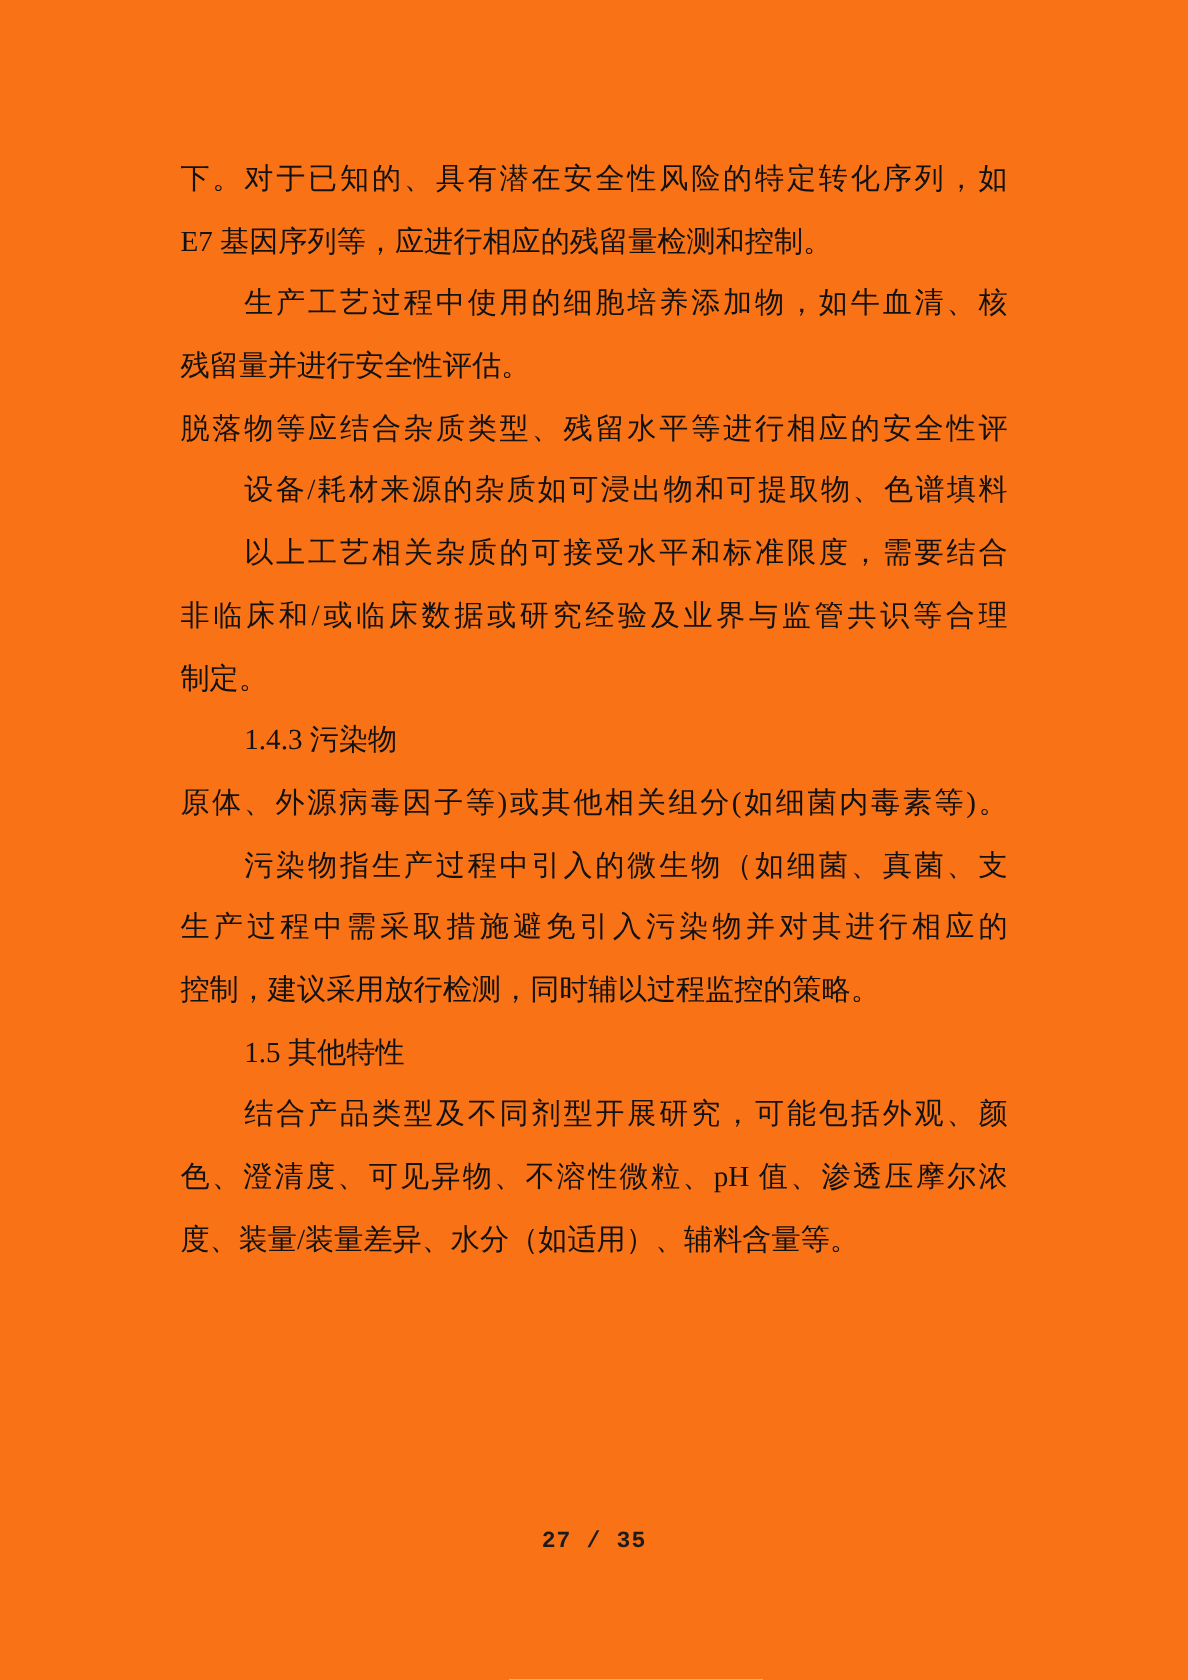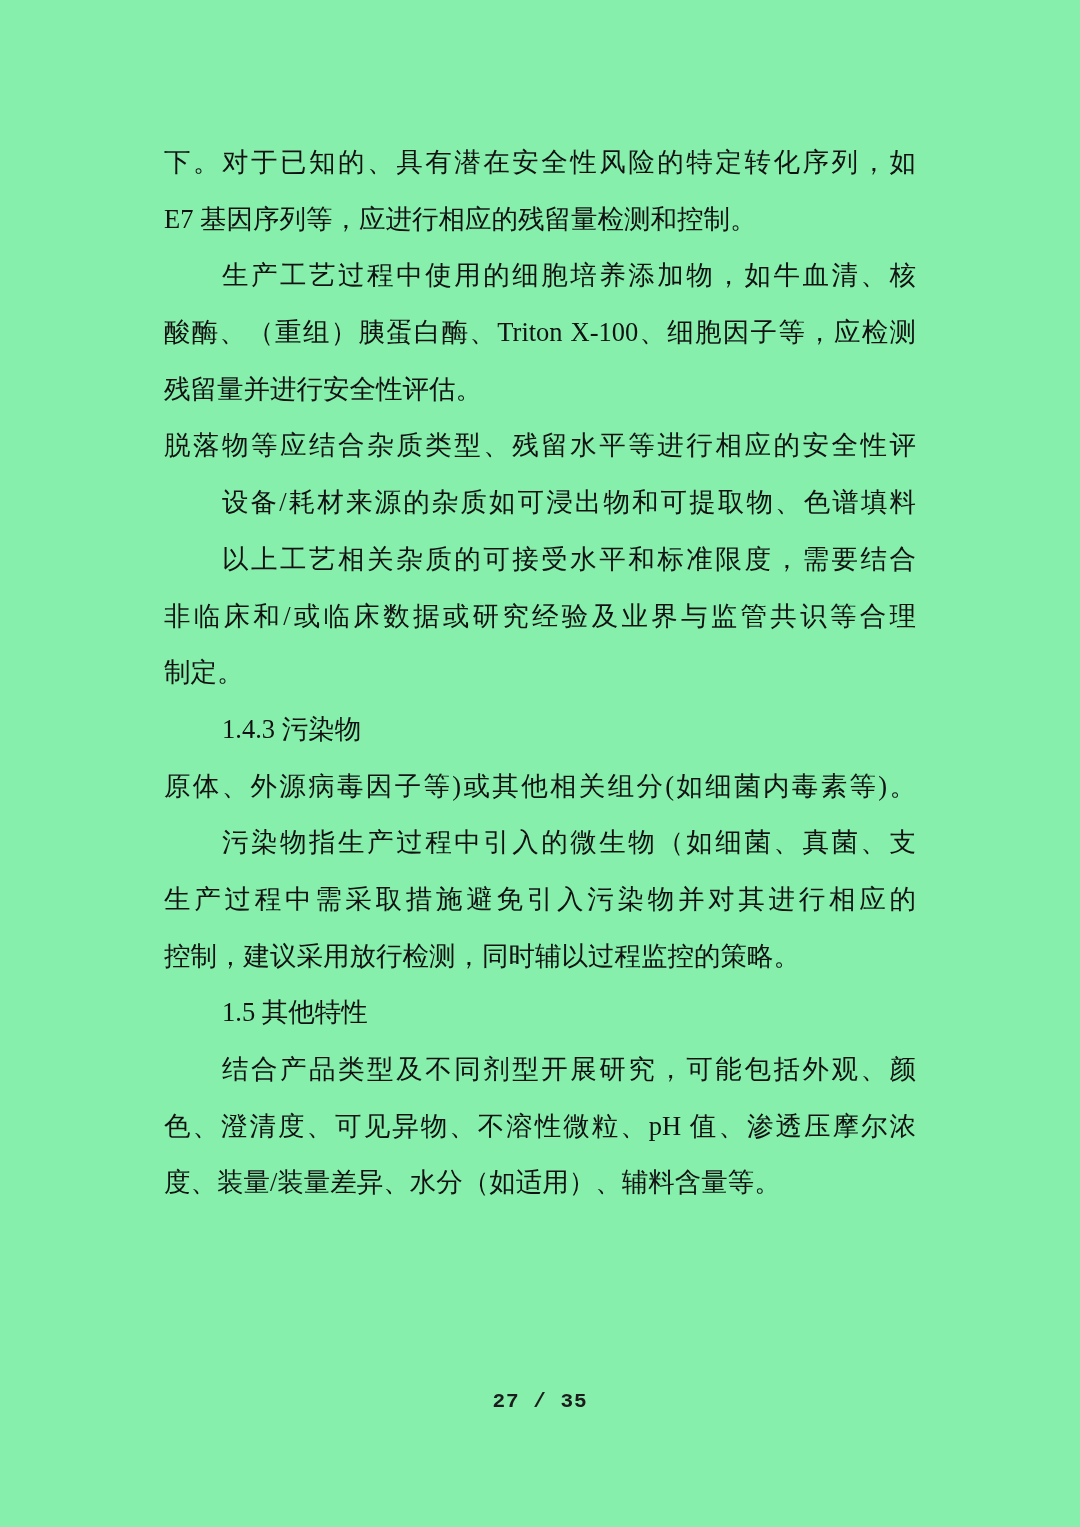--- a/index.html
+++ b/index.html
@@ -4,21 +4,21 @@
 <style>
   html, body {
     margin: 0;
     padding: 0;
     background: #ffffff;
   }
   .page {
     position: relative;
     width: 1080px;
     height: 1527px;
-    background: #86efac;
+    background: #f97316;
     overflow: hidden;
     font-family: "Liberation Serif", "DejaVu Serif", serif;
   }
   .doc-text {
     position: absolute;
     top: 134px;
     left: 164px;
     width: 752px;
     color: #121212;
     font-size: 26.5px;
@@ -57,21 +57,20 @@
   }
 </style>
 </head>
 <body>
 
 <div class="page">
   <div class="doc-text">
     <div class="line j">下。对于已知的、具有潜在安全性风险的特定转化序列，如</div>
     <div class="line e">E7 基因序列等，应进行相应的残留量检测和控制。</div>
     <div class="line j ind">生产工艺过程中使用的细胞培养添加物，如牛血清、核</div>
-    <div class="line j">酸酶、（重组）胰蛋白酶、Triton X-100、细胞因子等，应检测</div>
     <div class="line e">残留量并进行安全性评估。</div>
     <div class="line j">脱落物等应结合杂质类型、残留水平等进行相应的安全性评</div>
     <div class="line j ind">设备/耗材来源的杂质如可浸出物和可提取物、色谱填料</div>
     <div class="line j ind">以上工艺相关杂质的可接受水平和标准限度，需要结合</div>
     <div class="line j">非临床和/或临床数据或研究经验及业界与监管共识等合理</div>
     <div class="line e">制定。</div>
     <div class="line e ind">1.4.3 污染物</div>
     <div class="line j">原体、外源病毒因子等)或其他相关组分(如细菌内毒素等)。</div>
     <div class="line j ind">污染物指生产过程中引入的微生物（如细菌、真菌、支</div>
     <div class="line j">生产过程中需采取措施避免引入污染物并对其进行相应的</div>

